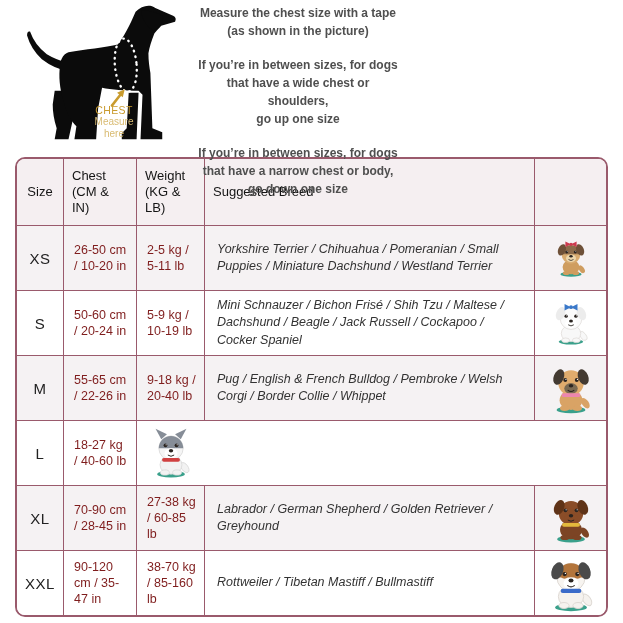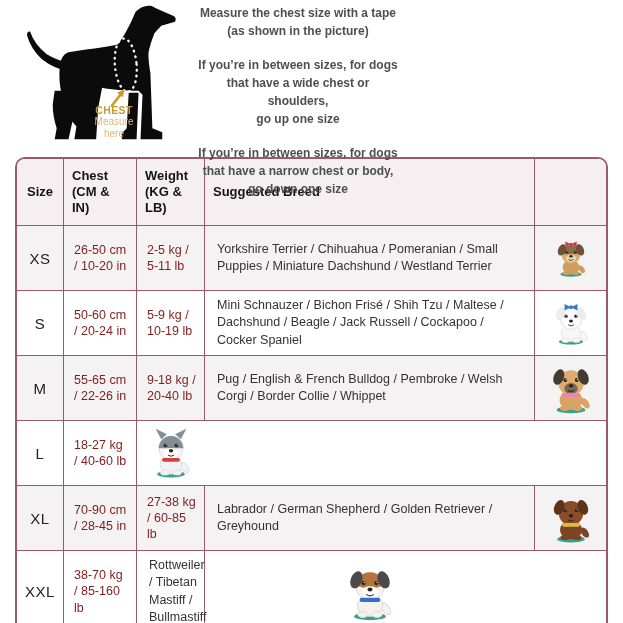--- a/index.html
+++ b/index.html
@@ -11,21 +11,21 @@
   }
   html,body{margin:0;padding:0;}
   body{
     width:623px;height:623px;background:#ffffff;overflow:hidden;
     font-family:"Liberation Sans",sans-serif;
     -webkit-font-smoothing:antialiased;
   }
   .top-section{position:relative;height:153px;}
   .dog-figure{position:absolute;left:26px;top:2px;width:160px;height:148px;}
   .measure-label{position:absolute;left:82px;top:104px;width:64px;text-align:center;pointer-events:none;}
-  .measure-title{display:block;font-size:10.5px;font-weight:bold;color:var(--gold);letter-spacing:.4px;}
+  .measure-title{display:block;font-size:10.5px;font-weight:normal;color:var(--gold);letter-spacing:.4px;}
   .measure-sub{display:block;font-size:10px;color:var(--gold-light);line-height:1.15;white-space:pre-line;}
   .instructions{
     position:absolute;left:197px;top:4px;width:202px;text-align:center;
     color:#4f4f4f;font-size:12px;line-height:1.5;font-weight:600;
   }
   .instructions p{margin:0 0 16px;white-space:pre-line;}
 
   .size-table{
     margin:4px 15px 0;border:2px solid var(--maroon);border-radius:10px;
     overflow:hidden;background:#fff;
@@ -36,24 +36,24 @@
   }
   .trow:last-child{border-bottom:none;}
   .trow.header{background:var(--header-bg);min-height:66px;}
   .trow.alt{background:var(--alt-bg);}
   .cell{
     border-right:1.5px solid var(--maroon);display:flex;align-items:center;
     padding:6px 8px;box-sizing:border-box;
   }
   .cell:last-child{border-right:none;}
   .size-cell{justify-content:center;font-size:15px;color:#222;letter-spacing:.5px;}
-  .header .cell{font-weight:bold;font-size:13px;color:#151515;line-height:1.25;}
+  .header .cell{font-weight:normal;font-size:13px;color:#151515;line-height:1.25;}
   .header .size-cell{font-style:normal;letter-spacing:0;}
   .chest-cell,.weight-cell{font-size:12.5px;color:#7f1d1d;line-height:1.3;padding-left:10px;}
-  .breed-cell{font-size:12.5px;color:#333;line-height:1.38;padding-left:12px;padding-right:8px;}
+  .breed-cell{font-size:12.5px;color:#333;line-height:1.38;padding-left:12px;padding-right:8px;font-style:italic;}
   .img-cell{justify-content:center;padding:2px;}
   .dog-illustration{display:flex;align-items:center;justify-content:center;}
 </style>
 </head>
 <body>
 
 <div class="top-section">
   <div class="dog-figure">
     <svg width="160" height="148" viewBox="0 0 160 150">
 
@@ -240,20 +240,21 @@
               <circle cx="38.8" cy="21.5" r="2.3" fill="#2a2420"></circle>
     <circle cx="26" cy="20.8" r="0.7" fill="#fff"></circle>
               <circle cx="39.6" cy="20.8" r="0.7" fill="#fff"></circle>
     <rect x="21" y="37.2" width="22" height="4.5" rx="2.2" fill="#e3b93c"></rect>
   </svg>
           </span>
     </div>
   </div>
       <div class="trow">
     <div class="cell size-cell">XXL</div>
+    <div class="cell chest-cell">90-120 cm / 35-47 in</div>
     <div class="cell weight-cell">38-70 kg / 85-160 lb</div>
     <div class="cell breed-cell">Rottweiler / Tibetan Mastiff / Bullmastiff</div>
     <div class="cell img-cell">
       <span class="dog-illustration">
             <svg width="60" height="60" viewBox="0 0 64 62">
     <ellipse cx="32" cy="57" rx="17" ry="4" fill="#3aa08b"></ellipse>
     <ellipse cx="49" cy="49" rx="4" ry="7" transform="rotate(-35 49 49)" fill="#f5f2ee" stroke="#ddd8d2"></ellipse>
     <ellipse cx="32" cy="45.5" rx="13.5" ry="11.5" fill="#f5f2ee" stroke="#ddd8d2"></ellipse>
     <ellipse cx="24.5" cy="55" rx="5.5" ry="3.2" fill="#f5f2ee" stroke="#ddd8d2"></ellipse>
     <ellipse cx="39.5" cy="55" rx="5.5" ry="3.2" fill="#f5f2ee" stroke="#ddd8d2"></ellipse>

